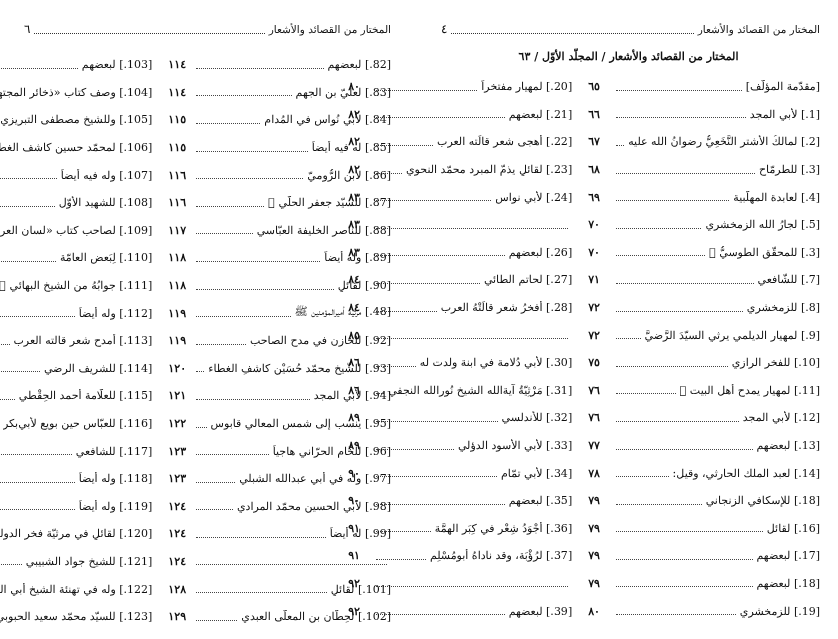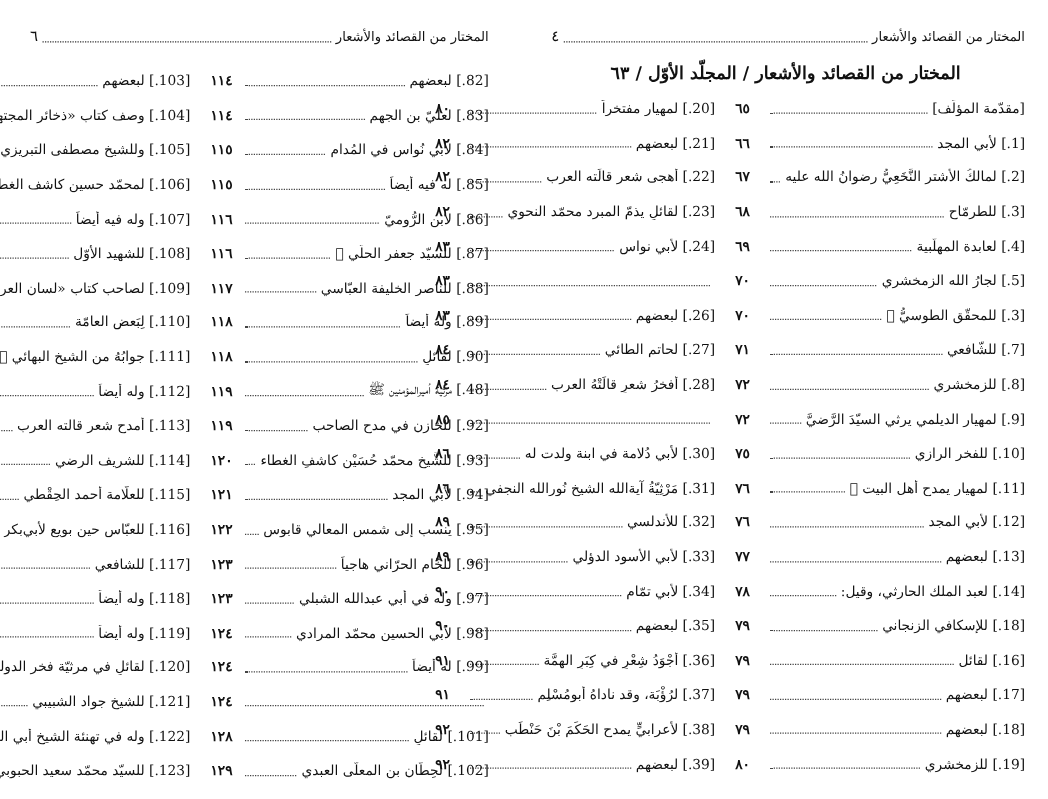--- a/index.html
+++ b/index.html
@@ -5,21 +5,21 @@
   html,body{margin:0;padding:0;background:#ffffff;}
   body{width:838px;height:639px;overflow:hidden;position:relative;font-family:"DejaVu Serif",serif;color:#111;}
   .page{position:absolute;top:0;width:419px;height:639px;direction:rtl;}
   .page.right{right:0;}
   .page.left{left:0;}
   .header{position:absolute;top:22px;font-size:10.5px;display:flex;align-items:center;white-space:nowrap;}
   .header .num{font-size:12px;}
   .header .dots{flex:1;border-bottom:1px dotted #333;margin:0 4px;height:8px;}
   .page.right .header{right:18px;left:22px;}
   .page.left .header{right:28px;left:24px;}
-  .subtitle{position:absolute;top:50px;left:0;right:0;text-align:center;font-size:14px;font-weight:bold;}
+  .subtitle{position:absolute;top:50px;left:0;right:0;text-align:center;font-size:11px;font-weight:bold;}
   .cols{position:absolute;display:flex;flex-direction:row;}
   .page.right .cols{top:73px;right:18px;left:14px;}
   .page.left .cols{top:51px;right:28px;left:18px;}
   .col{flex:1;display:flex;flex-direction:column;}
   .col + .col{margin-right:16px;}
   .entry{display:flex;align-items:center;height:27.6px;font-size:11px;white-space:nowrap;}
   .entry .lbl{overflow:hidden;text-overflow:clip;}
   .entry .ld{flex:1;border-bottom:1px dotted #444;margin:0 4px;height:7px;min-width:8px;}
   .entry .pg{min-width:24px;text-align:left;font-weight:bold;font-size:11px;}
 </style>
@@ -219,21 +219,20 @@
           <span class="lbl">[36.] أجْوَدُ شِعْرٍ في كِبَرِ الهِمَّة</span>
           <span class="ld"></span>
           <span class="pg">٩١</span>
         </div>
         <div class="entry">
           <span class="lbl">[37.] لرُؤْبَة، وقد ناداهُ أبومُسْلِم</span>
           <span class="ld"></span>
           <span class="pg">٩١</span>
         </div>
         <div class="entry">
-          <span class="lbl">[38.] لأعرابيٍّ يمدح الحَكَمَ بْنَ حَنْطَب</span>
           <span class="ld"></span>
           <span class="pg">٩٢</span>
         </div>
         <div class="entry">
           <span class="lbl">[39.] لبعضهم</span>
           <span class="ld"></span>
           <span class="pg">٩٢</span>
         </div>
       </div>
   </div>

